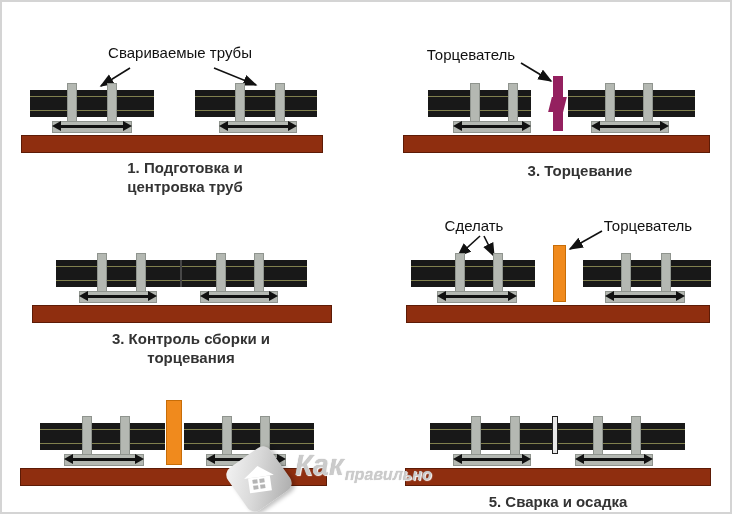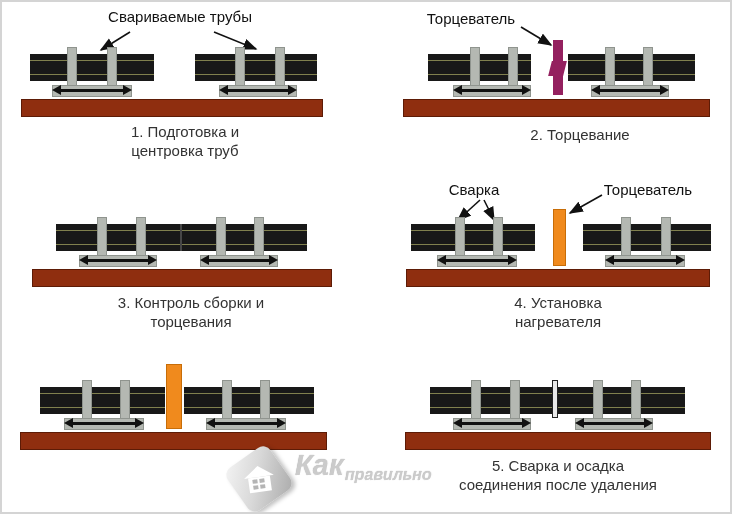--- a/index.html
+++ b/index.html
@@ -1,18 +1,18 @@
 <!DOCTYPE html>
 <html style="--pipe: #181818; --pipe_stripe: #80804e; --clamp: #b4b8b2; --clamp_border: #8f948e; --board: #8f2e0f; --facing_tool: #94205f; --heater: #f08a1d; --arrow: #111111; --caption: #333333; --label: #111111; --watermark: #cbcbcb;"><head>
 <meta charset="utf-8">
 <style>
   html,body{margin:0;padding:0;background:#fff;font-family:"Liberation Sans",sans-serif;}
   .page{position:relative;width:732px;height:514px;box-sizing:border-box;
         border:2px solid #d4d4d4;background:#fff;overflow:hidden;}
-  .panel{position:absolute;width:366px;height:172px;}
+  .panel{position:absolute;width:366px;height:172px;margin-top:36px;}
   
   .unit{position:absolute;height:50px;}
   .pipe{position:absolute;left:0;right:0;top:7px;height:27px;z-index:1;
         background:linear-gradient(to bottom,
           var(--pipe,#181818) 0 6px, var(--pipe_stripe,#80804e) 6px 7px,
           var(--pipe,#181818) 7px 20px, var(--pipe_stripe,#80804e) 20px 21px,
           var(--pipe,#181818) 21px 27px);}
   .post{position:absolute;top:0;width:10px;height:42px;z-index:2;box-sizing:border-box;
         background:var(--clamp,#b4b8b2);border:1px solid var(--clamp_border,#8f948e);}
   .base{position:absolute;top:38px;height:12px;z-index:3;box-sizing:border-box;
@@ -26,21 +26,21 @@
   .board{position:absolute;height:18px;z-index:0;box-sizing:border-box;
         background:var(--board,#8f2e0f);border:1px solid #5d1b06;}
   .tool{position:absolute;z-index:4;}
   .tool-facing{background:var(--facing_tool,#94205f);}
   .facing-bulge{position:absolute;left:-3px;top:21px;width:15px;height:15px;
         background:var(--facing_tool,#94205f);transform:skewX(-14deg);}
   .tool-heater{background:var(--heater,#f08a1d);border:1px solid #c76d08;box-sizing:border-box;}
   .weld-bead{position:absolute;z-index:4;background:#e9e9e9;border:1px solid #222;box-sizing:border-box;}
   
   .cap{position:absolute;transform:translateX(-50%);width:max-content;text-align:center;
-       font-size:15px;font-weight:normal;line-height:19px;color:var(--caption,#333);white-space:pre-line;}
+       font-size:15px;font-weight:bold;line-height:19px;color:var(--caption,#333);white-space:pre-line;}
   .lbl{position:absolute;transform:translateX(-50%);width:max-content;
        font-size:15px;color:var(--label,#111);white-space:nowrap;}
   .ptr{position:absolute;overflow:visible;}
   
   .watermark{position:absolute;left:229px;top:447px;width:250px;height:64px;z-index:6;
        pointer-events:none;color:var(--watermark,#cbcbcb);}
   .wm-icon{position:absolute;left:2px;top:4px;width:52px;height:52px;border-radius:9px;
        transform:rotate(-35deg);background:linear-gradient(135deg,#f4f4f4 0%,#d9d9d9 45%,#ababab 100%);
        box-shadow:2px 3px 4px rgba(0,0,0,0.25);}
   .wm-house{position:absolute;left:11px;top:13px;width:30px;height:27px;transform:rotate(27deg);}
@@ -116,21 +116,21 @@
     </div>
     <div class="unit" style="left:200px;top:45px;width:127px">
       <div class="pipe"></div>
       <div class="post" style="left:37px"></div>
       <div class="post" style="left:75px"></div>
       <div class="base" style="left:23px;width:78px">
         <div class="dblarrow"></div>
       </div>
     </div>
     <div class="board" style="left:35px;top:97px;width:307px"></div>
-    <div class="cap" style="left:212px;top:123px">2. Торцевание</div>
+    <div class="cap" style="left:212px;top:123px">3. Торцевание</div>
   </div>
 
   <div class="panel" style="left:12px;top:170px">
     <div class="unit" style="left:42px;top:45px;width:251px">
       <div class="pipe"></div>
       <div class="joint-line" style="left:124px"></div>
       <div class="post" style="left:41px"></div>
       <div class="post" style="left:80px"></div>
       <div class="post" style="left:160px"></div>
       <div class="post" style="left:198px"></div>
@@ -140,21 +140,21 @@
       <div class="base" style="left:144px;width:78px">
         <div class="dblarrow"></div>
       </div>
     </div>
     <div class="board" style="left:18px;top:97px;width:300px"></div>
     <div class="cap" style="left:177px;top:121px">3. Контроль сборки и
 торцевания</div>
   </div>
 
   <div class="panel" style="left:366px;top:170px">
-    <div class="lbl" style="left:106px;top:9px">Сварка</div>
+    <div class="lbl" style="left:106px;top:9px">Сделать</div>
     <svg class="ptr" style="left:82px;top:26px" width="52" height="26">
       <line x1="30" y1="2" x2="8" y2="22" stroke="#111" stroke-width="1.6" marker-end="url(#ah)"></line>
       <line x1="34" y1="2" x2="44" y2="22" stroke="#111" stroke-width="1.6" marker-end="url(#ah)"></line>
     </svg>
     <div class="lbl" style="left:280px;top:9px">Торцеватель</div>
     <svg class="ptr" style="left:193px;top:20px" width="44" height="26">
       <line x1="41" y1="3" x2="9" y2="21" stroke="#111" stroke-width="1.6" marker-end="url(#ah)"></line>
     </svg>
     <div class="unit" style="left:43px;top:45px;width:124px">
       <div class="pipe"></div>
@@ -167,22 +167,20 @@
     <div class="tool tool-heater" style="left:185px;top:37px;width:13px;height:57px"></div>
     <div class="unit" style="left:215px;top:45px;width:128px">
       <div class="pipe"></div>
       <div class="post" style="left:38px"></div>
       <div class="post" style="left:78px"></div>
       <div class="base" style="left:22px;width:80px">
         <div class="dblarrow"></div>
       </div>
     </div>
     <div class="board" style="left:38px;top:97px;width:304px"></div>
-    <div class="cap" style="left:190px;top:121px">4. Установка
-нагревателя</div>
   </div>
 
   <div class="panel" style="left:0;top:342px">
     <div class="unit" style="left:38px;top:36px;width:125px">
       <div class="pipe"></div>
       <div class="post" style="left:42px"></div>
       <div class="post" style="left:80px"></div>
       <div class="base" style="left:24px;width:80px">
         <div class="dblarrow"></div>
       </div>

